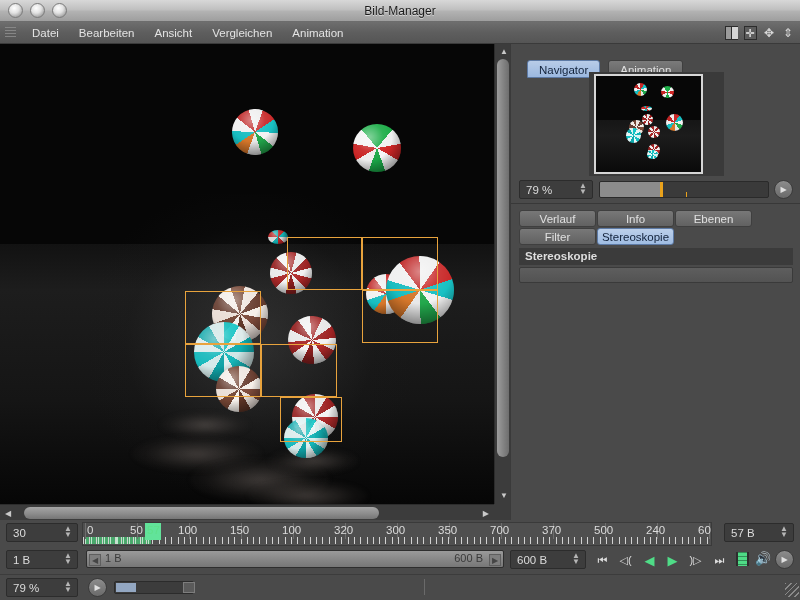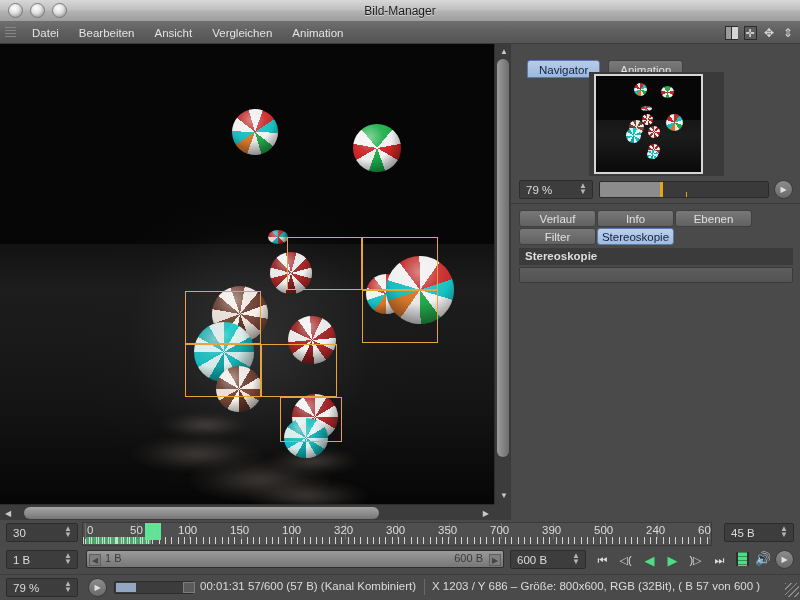--- a/index.html
+++ b/index.html
@@ -507,27 +507,27 @@
         <div class="ruler-label" style="left:4px;">0</div>
         <div class="ruler-label" style="left:47px;">50</div>
         <div class="ruler-label hl" style="left:64px;">57</div>
         <div class="ruler-label" style="left:95px;">100</div>
         <div class="ruler-label" style="left:147px;">150</div>
         <div class="ruler-label" style="left:199px;">100</div>
         <div class="ruler-label" style="left:251px;">320</div>
         <div class="ruler-label" style="left:303px;">300</div>
         <div class="ruler-label" style="left:355px;">350</div>
         <div class="ruler-label" style="left:407px;">700</div>
-        <div class="ruler-label" style="left:459px;">390</div>
+        <div class="ruler-label" style="left:459px;">370</div>
         <div class="ruler-label" style="left:511px;">500</div>
         <div class="ruler-label" style="left:563px;">240</div>
         <div class="ruler-label" style="left:615px;">600</div>
       </div>
 
-      <div class="numfield" style="left:724px;top:3px;width:70px;">45 B</div>
+      <div class="numfield" style="left:724px;top:3px;width:70px;">57 B</div>
       <div class="stepper" style="left:780px;top:6px;">▲<br>▼</div>
     </div>
 
     <div class="row row2">
       <div class="numfield" style="left:6px;top:2px;width:72px;">1 B</div>
       <div class="stepper" style="left:64px;top:5px;">▲<br>▼</div>
 
       <div class="trackbar" style="left:86px;top:2px;width:418px;">
         <div class="tb-arrow-l" style="left:2px;">◀</div>
         <div class="lbl" style="left:18px;">1 B</div>
@@ -554,22 +554,20 @@
         <div class="numfield" style="left:6px;top:3px;width:72px;">79 %</div>
         <div class="stepper" style="left:64px;top:6px;">▲<br>▼</div>
 
         <div class="round-btn" style="left:88px;top:3px;">▶</div>
 
         <div class="progress-outer" style="left:114px;top:6px;width:80px;">
           <div class="progress-fill" style="width:26%;"></div>
         </div>
 
         <div class="status-swatch" style="left:183px;"></div>
-        <div class="status-text" style="left:200px;">00:01:31 57/600 (57 B) (Kanal Kombiniert)</div>
         <div class="status-sep" style="left:424px;"></div>
-        <div class="status-text" style="left:432px;">X 1203 / Y 686 – Größe: 800x600, RGB (32Bit),  ( B 57 von 600 )</div>
 
         <div class="resize-grip"></div>
       </div>
     </div>
   </div>
 
 </div>
 
 </body></html>

